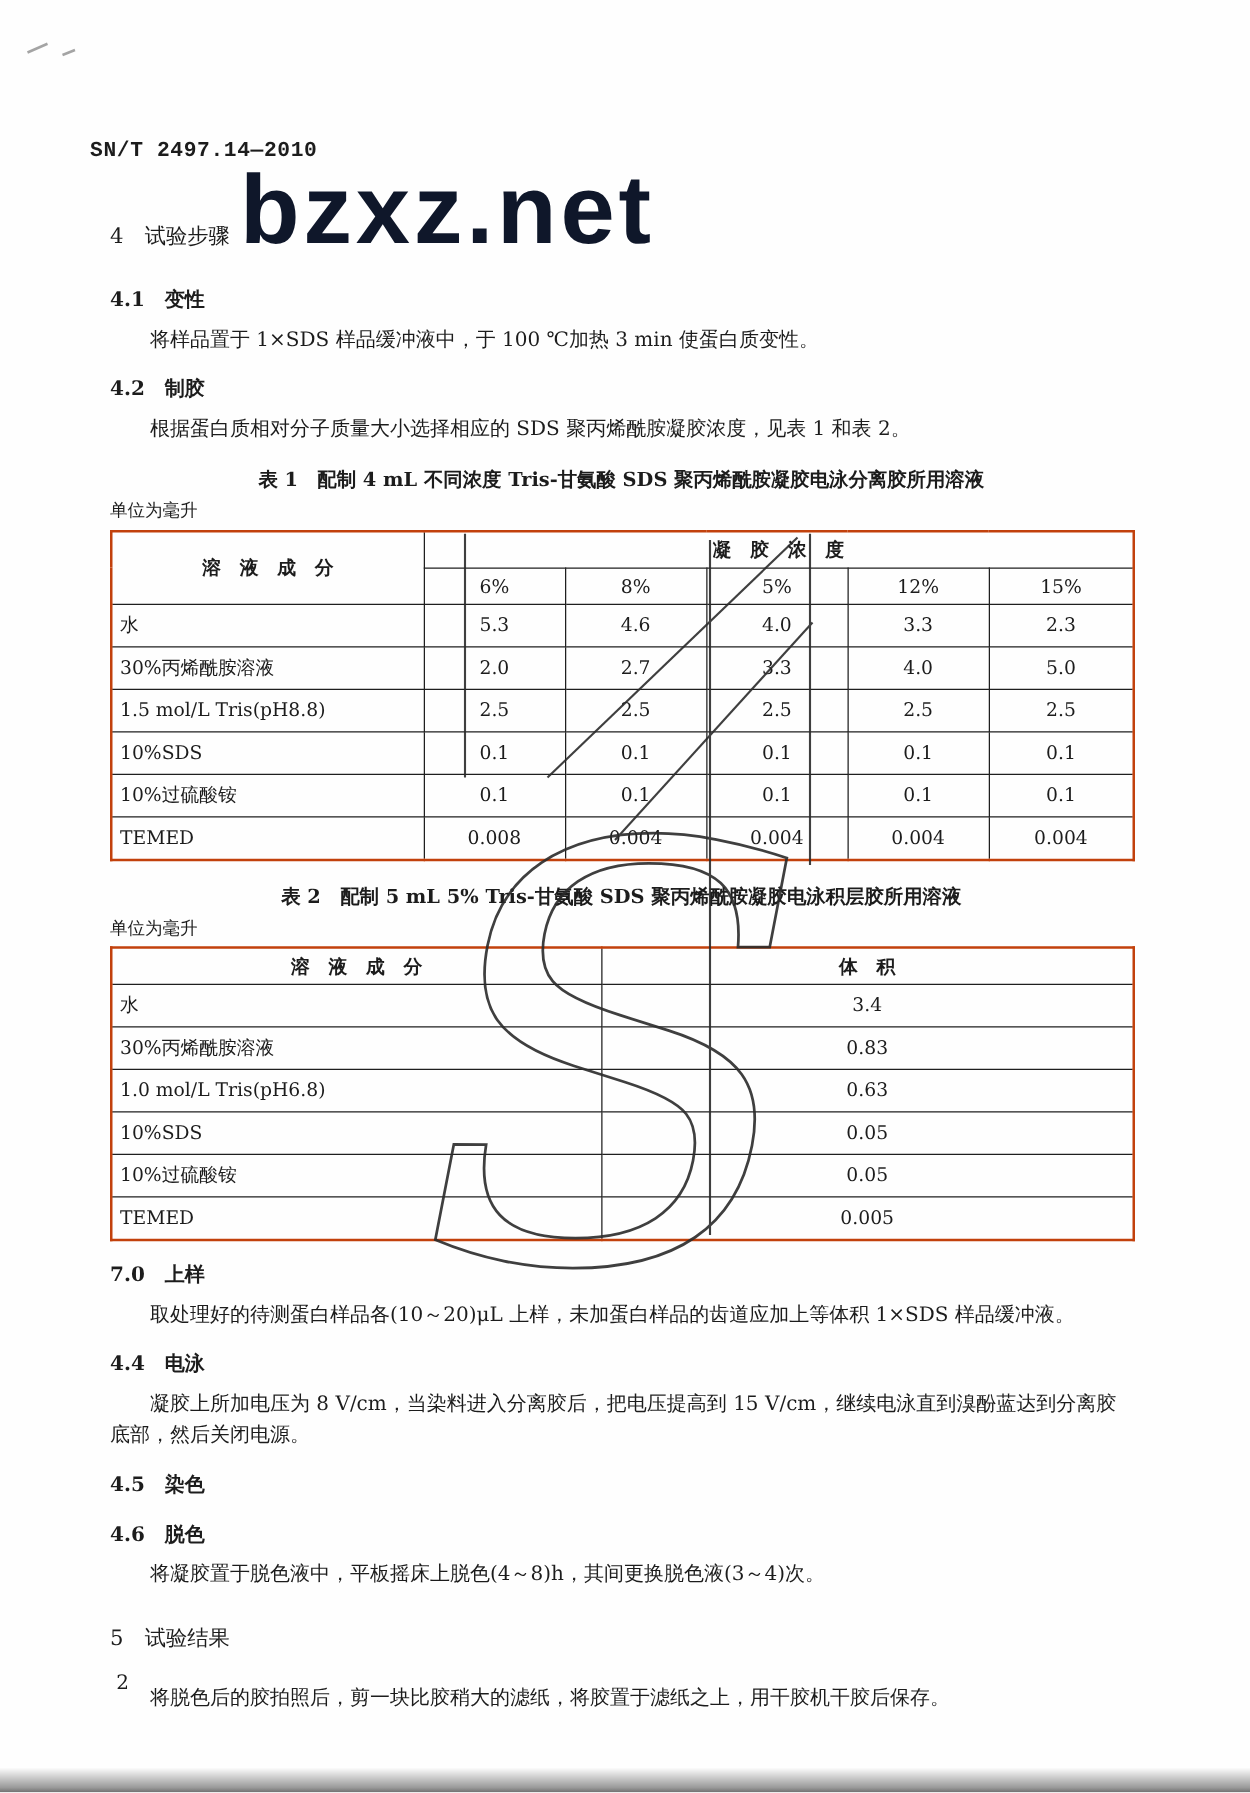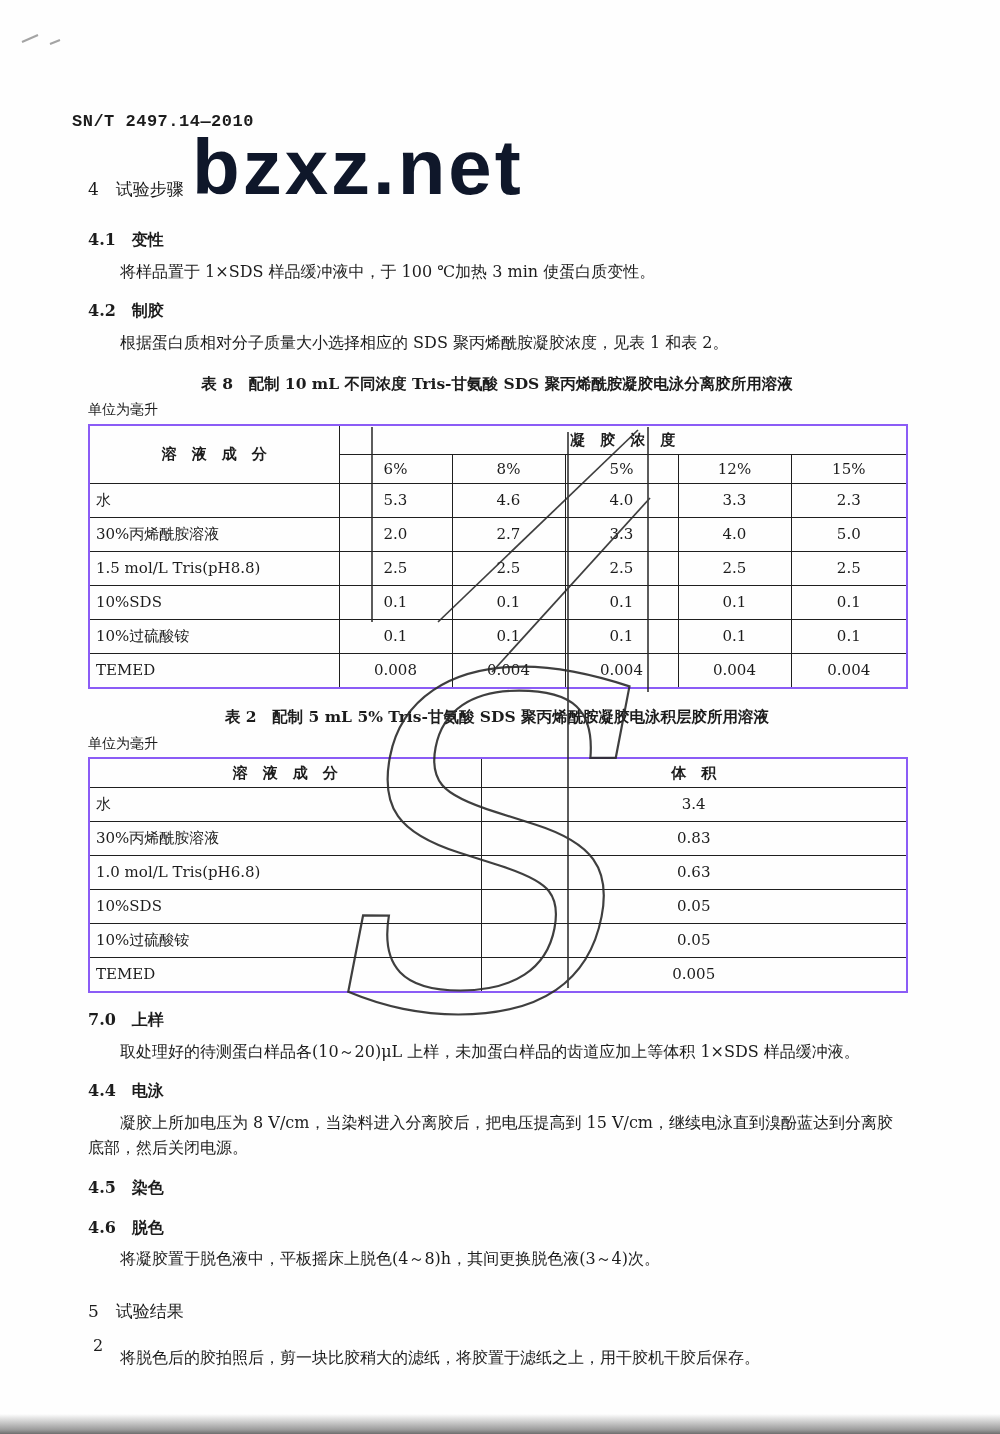--- a/index.html
+++ b/index.html
@@ -30,21 +30,21 @@
   .h-main.results{margin:26px 0 20px 0;}
   .h-sub{font-size:16px;font-weight:700;margin:14px 0 6px 0;white-space:pre-wrap;}
   .para{margin:0;text-indent:2em;}
   .tbl-caption{
     text-align:center;font-weight:700;font-size:15.5px;margin:16px 0 2px 0;
     white-space:pre-wrap;
   }
   .unit-note{text-align:left;font-size:14px;padding-right:48px;margin:2px 0 3px 0;}
   table.tbl{
     width:818px;border-collapse:collapse;table-layout:fixed;
-    border:2px solid #8b5cf6;font-size:15px;
+    border:2px solid #c2410c;font-size:15px;
   }
   table.tbl th,table.tbl td{
     border:1px solid #1f1f1f;padding:2px 6px;height:29px;
     overflow:hidden;white-space:nowrap;
   }
   table.tbl thead th{height:24px;}
   .cell-label{text-align:left;padding-left:8px;}
   .cell-num{text-align:center;}
   .head-sp{text-align:center;font-weight:700;letter-spacing:1em;text-indent:1em;}
   .head-pct{text-align:center;font-weight:400;}
@@ -68,21 +68,21 @@
   <div class="content">
 
     <div class="h-main">4　试验步骤</div>
 
     <div class="h-sub">4.1　变性</div>
     <p class="para">将样品置于 1×SDS 样品缓冲液中，于 100 ℃加热 3 min 使蛋白质变性。</p>
 
     <div class="h-sub">4.2　制胶</div>
     <p class="para">根据蛋白质相对分子质量大小选择相应的 SDS 聚丙烯酰胺凝胶浓度，见表 1 和表 2。</p>
 
-    <div class="tbl-caption">表 8　配制 10 mL 不同浓度 Tris-甘氨酸 SDS 聚丙烯酰胺凝胶电泳分离胶所用溶液</div>
+    <div class="tbl-caption">表 1　配制 4 mL 不同浓度 Tris-甘氨酸 SDS 聚丙烯酰胺凝胶电泳分离胶所用溶液</div>
     <div class="unit-note">单位为毫升</div>
 
     <table class="tbl">
       <colgroup>
         <col style="width:250px">
         <col style="width:113px">
           <col style="width:113px">
           <col style="width:113px">
           <col style="width:113px">
           <col style="width:116px">

